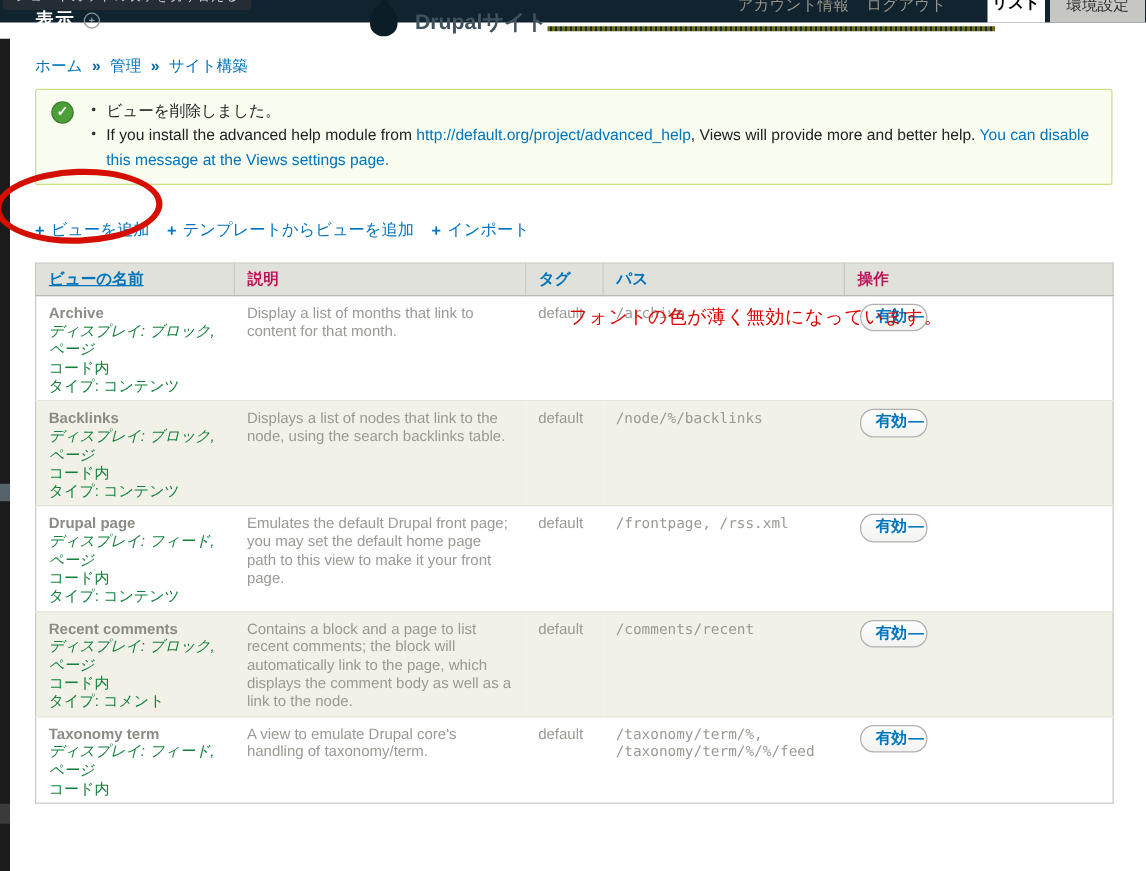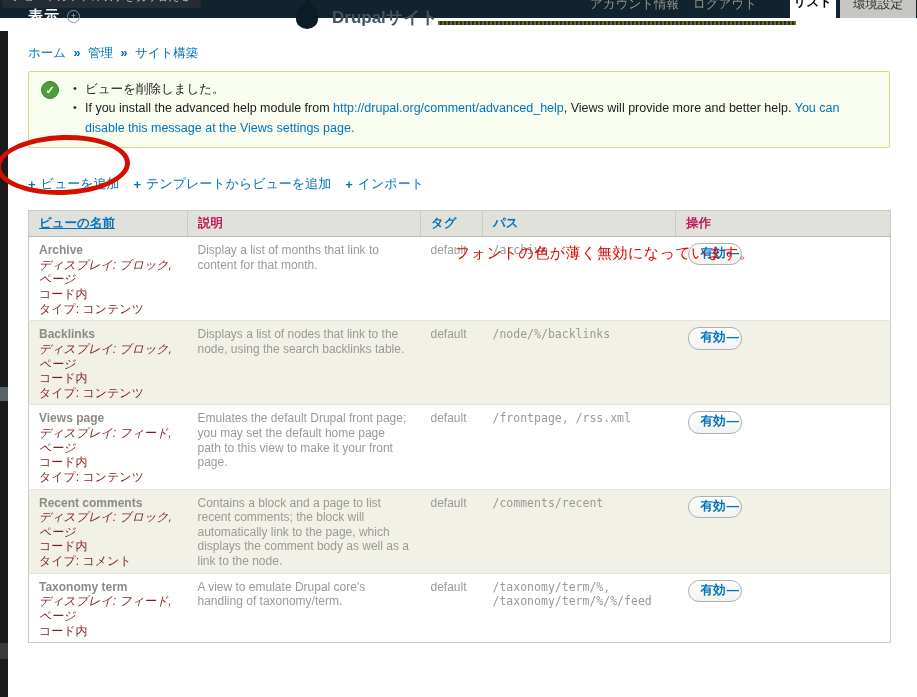--- a/index.html
+++ b/index.html
@@ -59,21 +59,21 @@
               border:1px solid #c9cac3;font-size:12px;}
   col.c-name{width:159px;} col.c-desc{width:233px;} col.c-tag{width:62px;}
   col.c-path{width:193px;} col.c-ops{width:215px;}
   thead th{background:#e0e1da;border:1px solid #c9cac3;border-bottom:1px solid #b9bab3;
            text-align:left;font-weight:bold;padding:4px 10px;font-size:12.5px;color:#be185d;}
   thead th.link{color:#0074bd;}
   thead th.sorted{text-decoration:underline;}
   tbody td{vertical-align:top;padding:6px 10px 4px;line-height:1.22;border-top:1px solid #e3e4dc;}
   tbody tr:nth-child(even){background:#f1f1e8;}
   .view-name{font-weight:bold;color:#8c8c86;}
-  .meta-line{color:#7f1d1d;}
+  .meta-line{color:#15803d;}
   .meta-line:first-child{font-style:italic;}
   .col-desc,.col-tag{color:#9a9a94;}
   .col-path{color:#9a9a94;font-family:"DejaVu Sans Mono",monospace;font-size:11.5px;margin-top:36px;}
   .enable-button{display:inline-flex;align-items:center;margin-left:2px;padding:2px 4px 3px 12px;
                  border:1px solid #b0b0b0;border-radius:11px;
                  background:linear-gradient(#ffffff,#f2f2f0);cursor:pointer;text-align:right;}
   .op-label{color:#0074bd;font-weight:bold;font-size:12.5px;}
   .op-dash{color:#0074bd;font-weight:bold;font-size:12.5px;margin-left:1px;letter-spacing:-2px;}
 
   
@@ -119,21 +119,21 @@
       <span class="crumb">管理</span>
       <span class="sep">»</span>
       <span class="crumb">サイト構築</span>
     </nav>
 
     <div class="status-box">
       <div class="check-icon">✓</div>
       <ul class="status-list">
         <li>ビューを削除しました。</li>
         <li>
-          <span>If you install the advanced help module from </span><span class="msg-link">http://drupal.org/comment/advanced_help</span><span>, Views will provide more and better help. </span><span class="msg-link">You can disable this message at the Views settings page.</span>
+          <span>If you install the advanced help module from </span><span class="msg-link">http://default.org/project/advanced_help</span><span>, Views will provide more and better help. </span><span class="msg-link">You can disable this message at the Views settings page.</span>
         </li>
       </ul>
     </div>
 
     <div class="actions">
       <span class="action-link">
         <span class="plus-glyph">+</span>
         <span>ビューを追加</span>
       </span>
       <span class="action-link">
@@ -199,21 +199,21 @@
     <td class="col-ops">
       <span class="enable-button">
         <span class="op-label">有効</span>
         <span class="op-dash">—</span>
       </span>
     </td>
   </tr>
 
   <tr>
     <td class="col-name">
-      <div class="view-name">Views page</div>
+      <div class="view-name">Drupal page</div>
       <div class="meta-lines">
                 <div class="meta-line">ディスプレイ: フィード, ページ</div>
                 <div class="meta-line">コード内</div>
                 <div class="meta-line">タイプ: コンテンツ</div>
               </div>
     </td>
     <td class="col-desc">Emulates the default Drupal front page; you may set the default home page path to this view to make it your front page.</td>
     <td class="col-tag">default</td>
     <td class="col-path">/frontpage, /rss.xml</td>
     <td class="col-ops">

